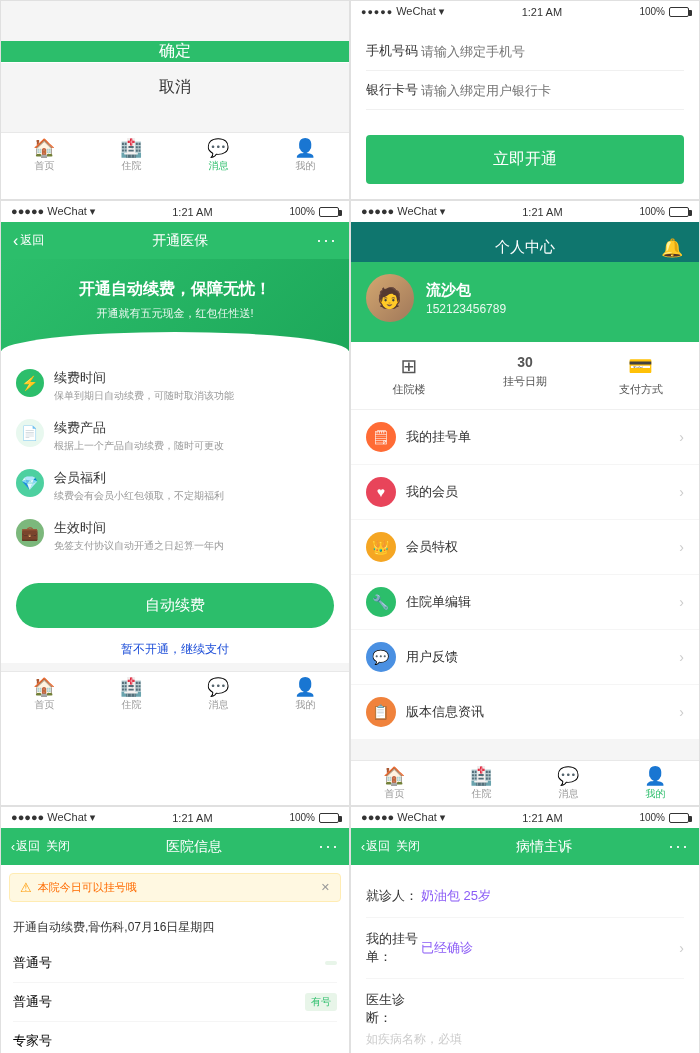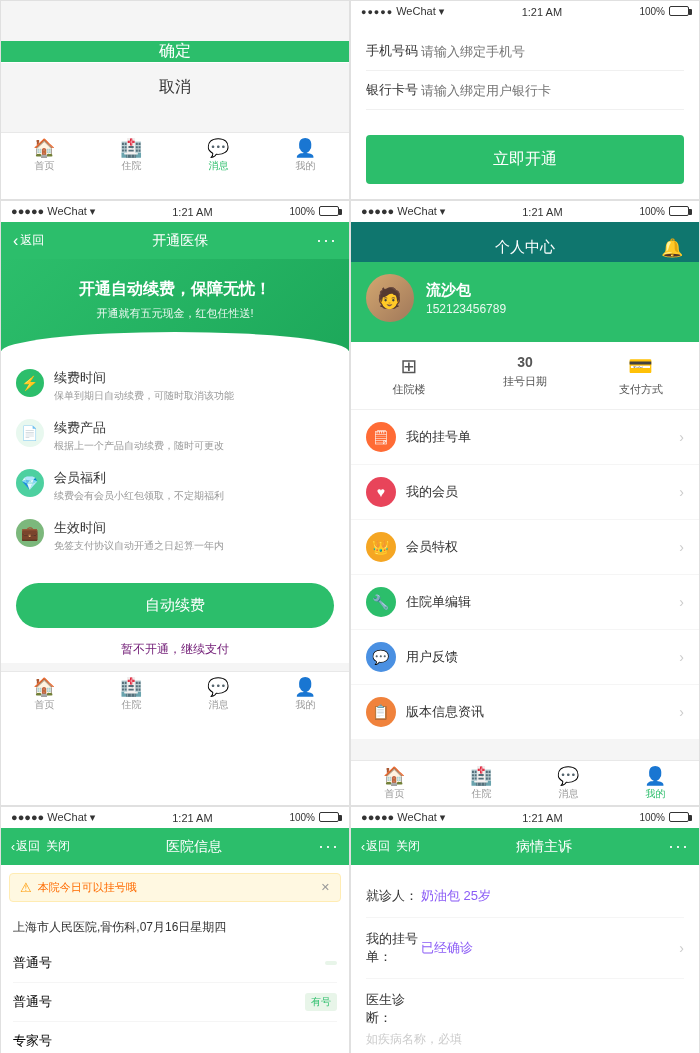--- a/index.html
+++ b/index.html
@@ -31,21 +31,21 @@
       display: flex;
       justify-content: space-between;
       align-items: center;
       padding: 4px 10px;
       font-size: 11px;
       background: #fff;
       color: #333;
     }
     .status-left { display: flex; align-items: center; gap: 3px; }
     .status-dots { font-size: 9px; letter-spacing: 1px; }
-    .status-right { display: flex; gap: 4px; font-size: 10px; }
+    .status-right { display: flex; align-items: center; gap: 4px; font-size: 10px; }
     .battery-icon { width: 20px; height: 10px; border: 1.5px solid currentColor; border-radius: 2px; position: relative; display: inline-block; }
     .battery-icon::after { content: ''; position: absolute; right: -4px; top: 2px; width: 3px; height: 6px; background: currentColor; border-radius: 0 1px 1px 0; }
     .battery-fill { height: 100%; background: currentColor; border-radius: 1px; }
 
     
     .nav-bar {
       display: flex;
       align-items: center;
       padding: 8px 12px;
       background: #2cbe6b;
@@ -189,21 +189,21 @@
       color: #fff;
       font-size: 15px;
       border: none;
       border-radius: 25px;
       cursor: pointer;
       text-align: center;
     }
     .skip-link {
       text-align: center;
       font-size: 12px;
-      color: #701a75;
+      color: #1d4ed8;
       padding: 5px;
     }
 
     
     .panel-profile {
       grid-column: 2;
       grid-row: 2;
     }
     .profile-header {
       background: #2cbe6b;
@@ -573,21 +573,21 @@
       <span class="nav-back-btn">‹ <span>返回</span></span>
       <span class="nav-close-btn">关闭</span>
       <span class="nav-center-title">医院信息</span>
       <span class="nav-dots">···</span>
     </div>
     <div class="notice-bar">
       <span class="notice-icon">⚠</span>
       <span>本院今日可以挂号哦</span>
       <span class="notice-close">✕</span>
     </div>
-    <div class="hospital-info-text">上海市人民医院,骨伤科,07月16日星期四</div>
+    <div class="hospital-info-text">开通自动续费,骨伤科,07月16日星期四</div>
     <div class="dept-list">
       <div class="dept-item">
         <span>普通号</span>
         <span class="dept-badge"></span>
       </div>
       <div class="dept-item">
         <span>普通号</span>
         <span class="dept-badge">有号</span>
       </div>
       <div class="dept-item">

